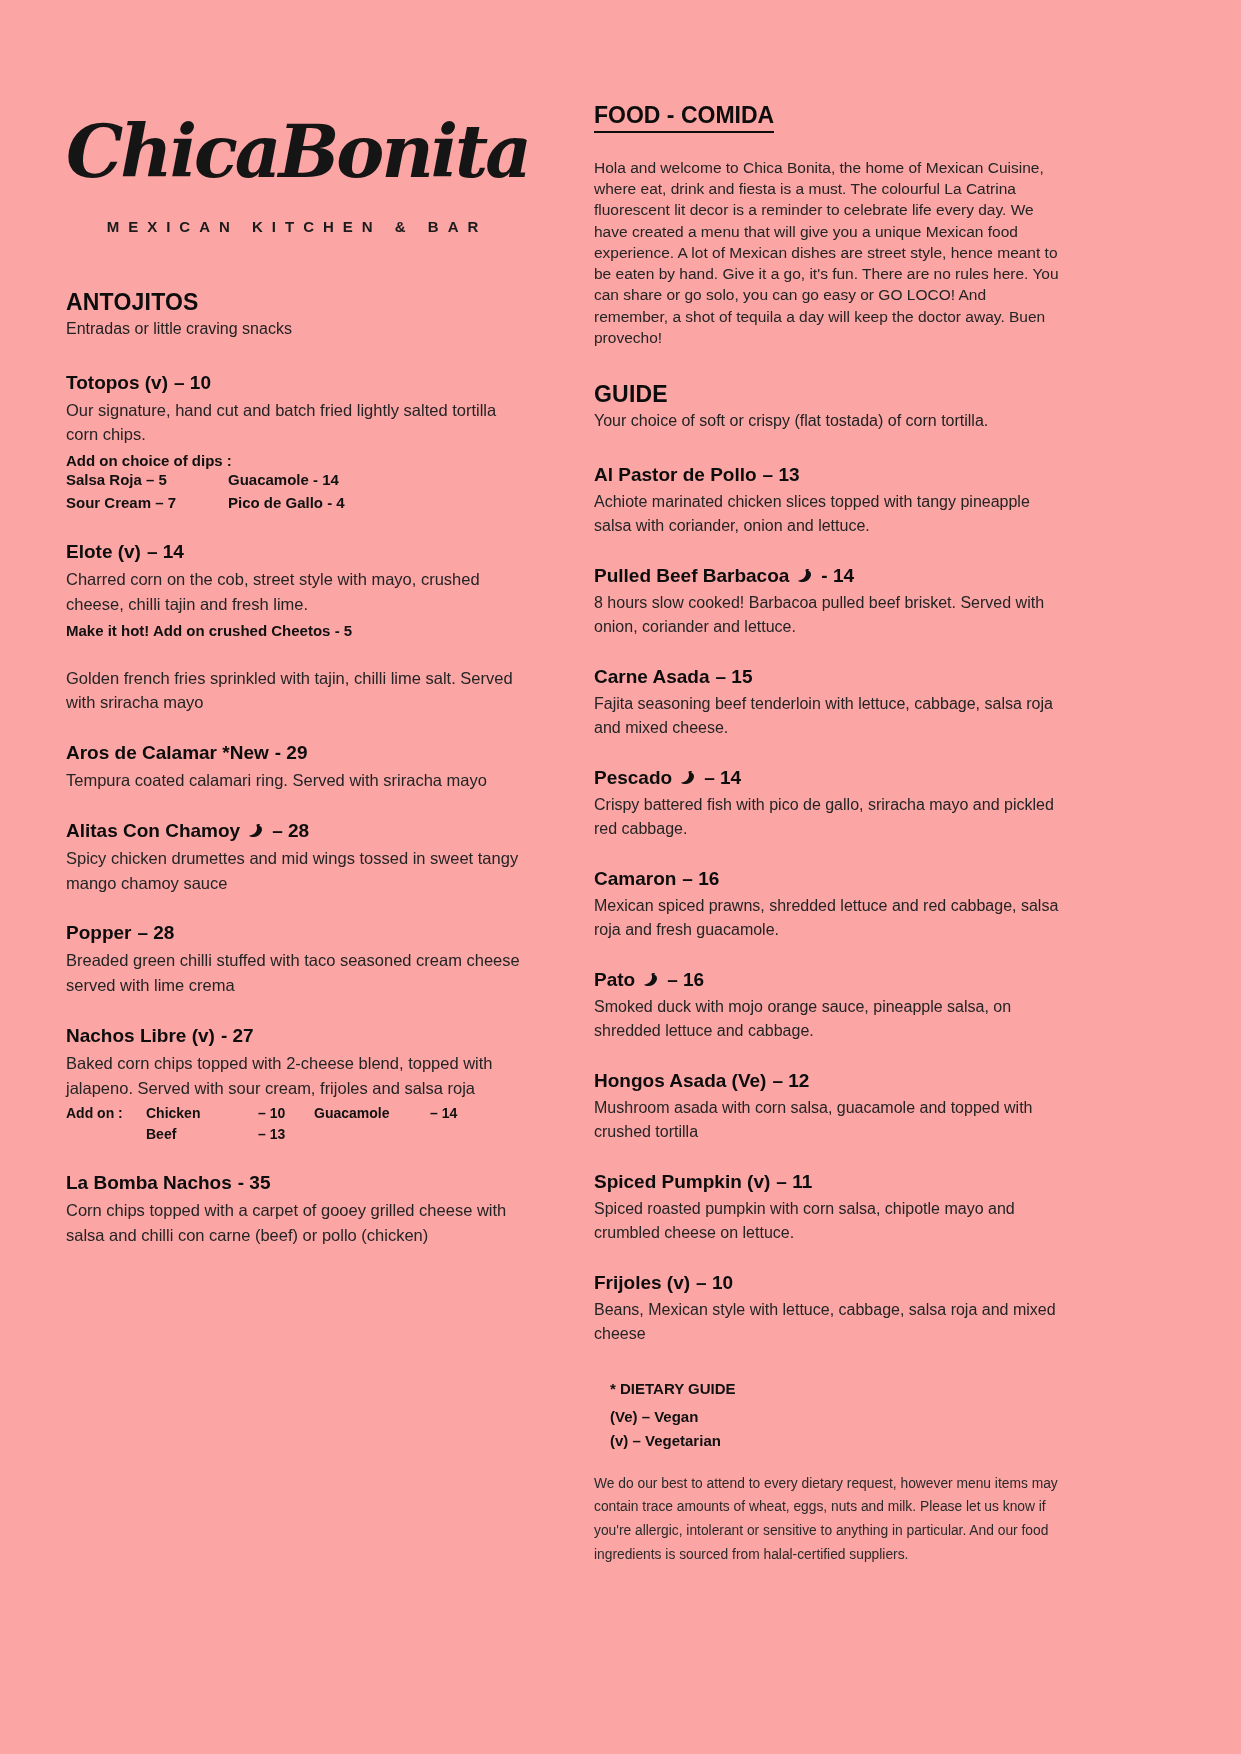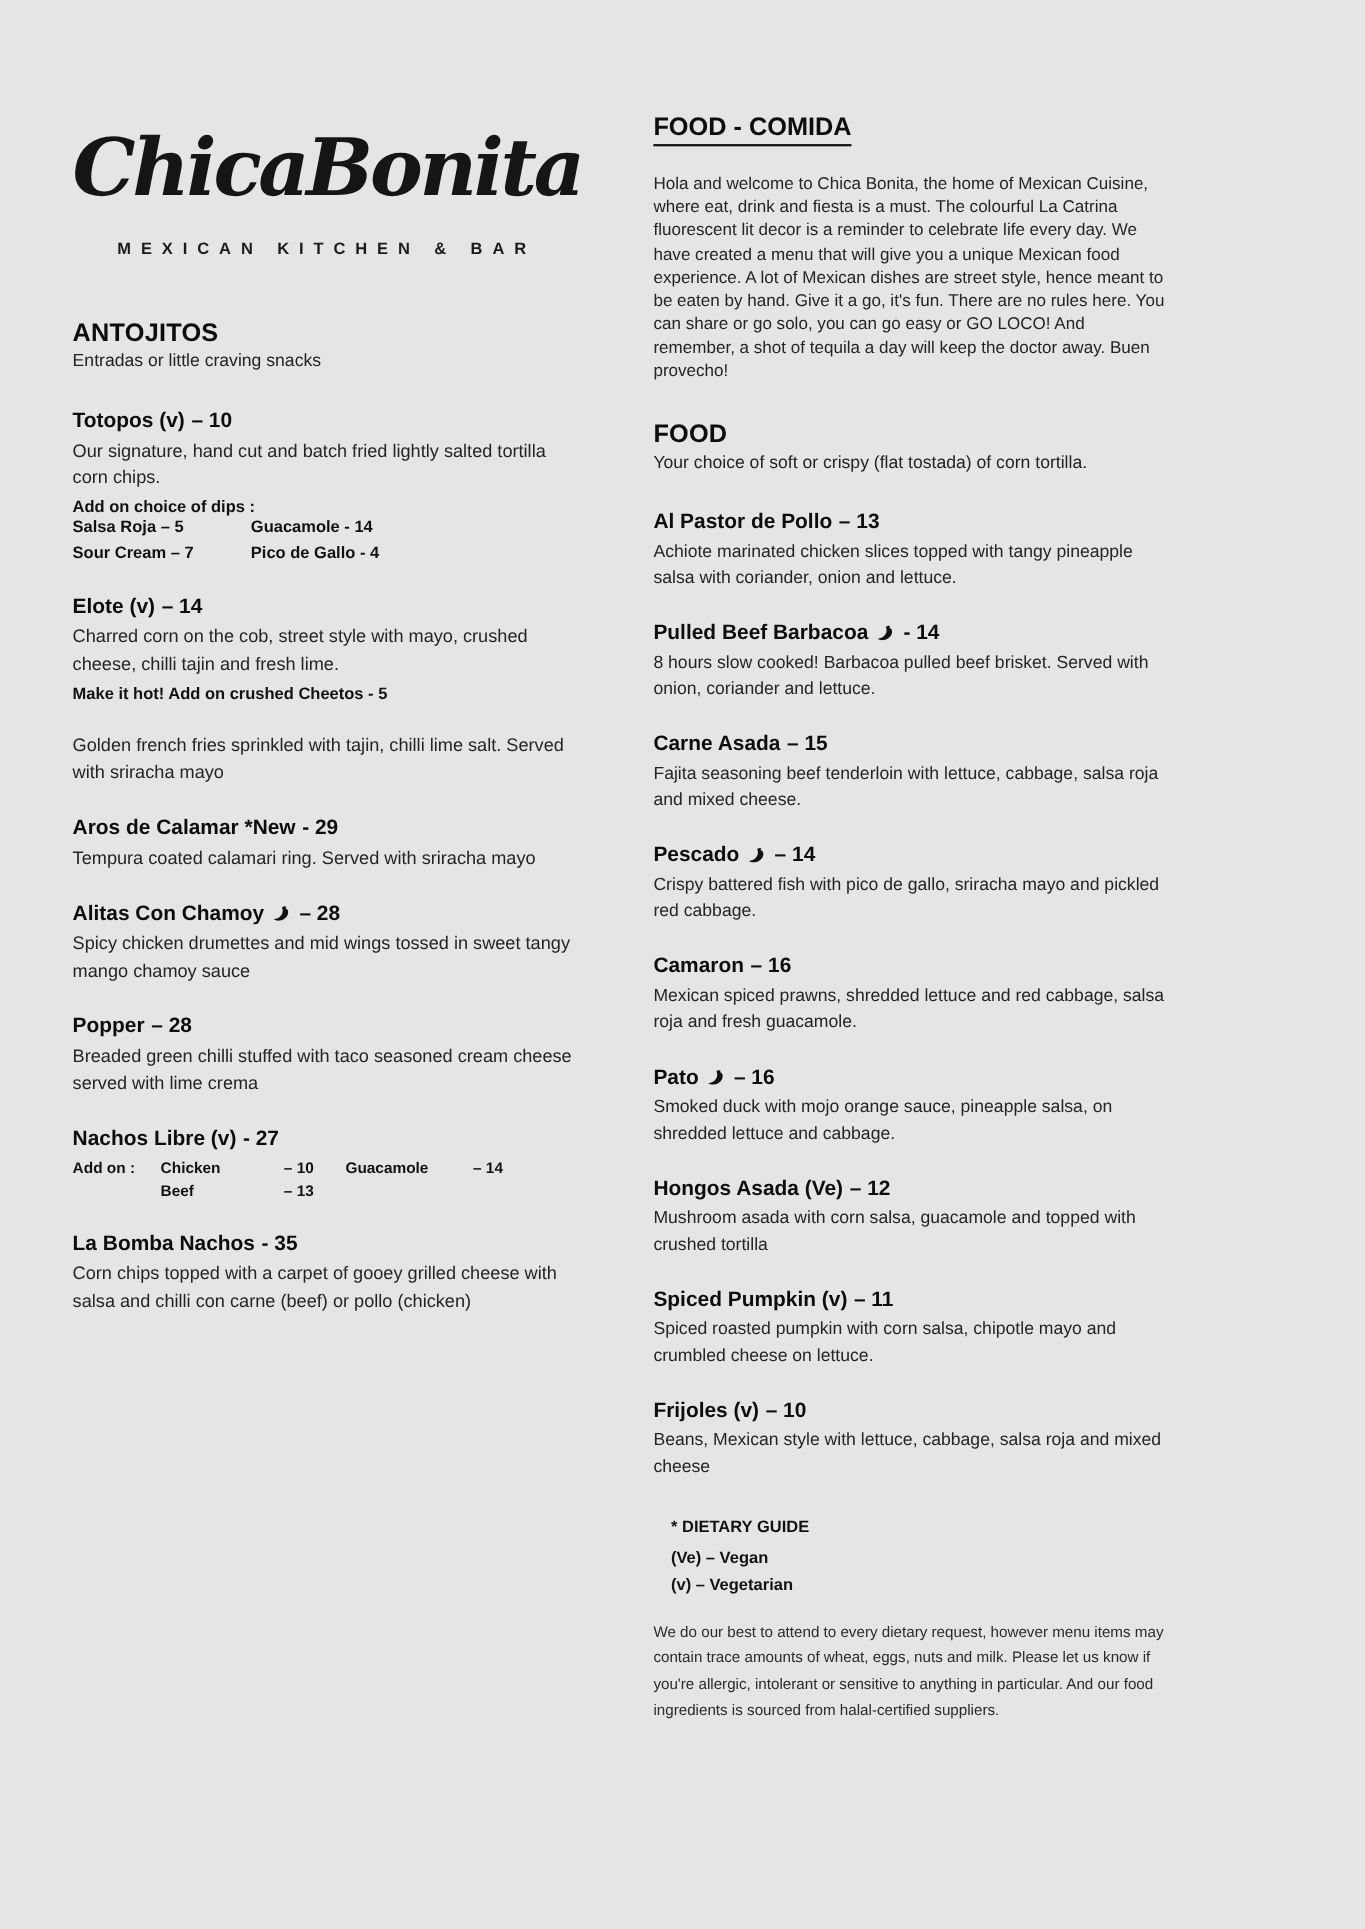--- a/index.html
+++ b/index.html
@@ -1,21 +1,21 @@
 <!DOCTYPE html>
 <html><head>
 <meta charset="utf-8">
 <style>
   * { box-sizing: border-box; margin: 0; padding: 0; }
   html,body { background:#fff; }
   .page {
     position: relative;
     width: 1241px;
     height: 1754px;
-    background: #e5e5e5;
+    background: #fca5a5;
     font-family: "Liberation Sans", sans-serif;
     color: #1f1f1f;
     overflow: hidden;
   }
   .col-left  { position: absolute; left: 66px;  top: 96px; width: 462px; }
   .col-right { position: absolute; left: 594px; top: 10px; width: 470px; }
 
   
   .logo-wrap { text-align: center; margin-bottom: 54px; }
   .logo-script {
@@ -150,20 +150,21 @@
       </div>
       <p class="item-desc">Breaded green chilli stuffed with taco seasoned cream cheese served with lime crema</p>
     </div>
 
 
     <div class="menu-item">
       <div class="item-title">
         <span>Nachos Libre (v)</span>
         <span>-  27</span>
       </div>
+      <p class="item-desc">Baked corn chips topped with 2-cheese blend, topped with jalapeno. Served with sour cream, frijoles and salsa roja</p>
       <div class="nachos-grid">
         <span>Add on :</span>
         <span>Chicken</span>
         <span>– 10</span>
         <span>Guacamole</span>
         <span>– 14</span>
         <span></span>
         <span>Beef</span>
         <span>– 13</span>
         <span></span>
@@ -182,21 +183,21 @@
   </div>
 
   <div class="col-right">
 
     <div class="food-head">
       <span class="food-title-text">FOOD - COMIDA</span>
     </div>
     <p class="intro">Hola and welcome to Chica Bonita, the home of Mexican Cuisine, where eat, drink and fiesta is a must. The colourful La Catrina fluorescent lit decor is a reminder to celebrate life every day. We have created a menu that will give you a unique Mexican food experience. A lot of Mexican dishes are street style, hence meant to be eaten by hand. Give it a go, it's fun. There are no rules here. You can share or go solo, you can go easy or GO LOCO! And remember, a shot of tequila a day will keep the doctor away. Buen provecho!</p>
 
     <div class="tacos-head">
-      <div class="section-title">FOOD</div>
+      <div class="section-title">GUIDE</div>
       <div class="section-sub">Your choice of soft or crispy (flat tostada) of corn tortilla.</div>
     </div>
 
     <div class="menu-item">
       <div class="item-title">
         <span>Al Pastor de Pollo</span>
         <span>– 13</span>
       </div>
       <p class="item-desc">Achiote marinated chicken slices topped with tangy pineapple salsa with coriander, onion and lettuce.</p>
     </div>

